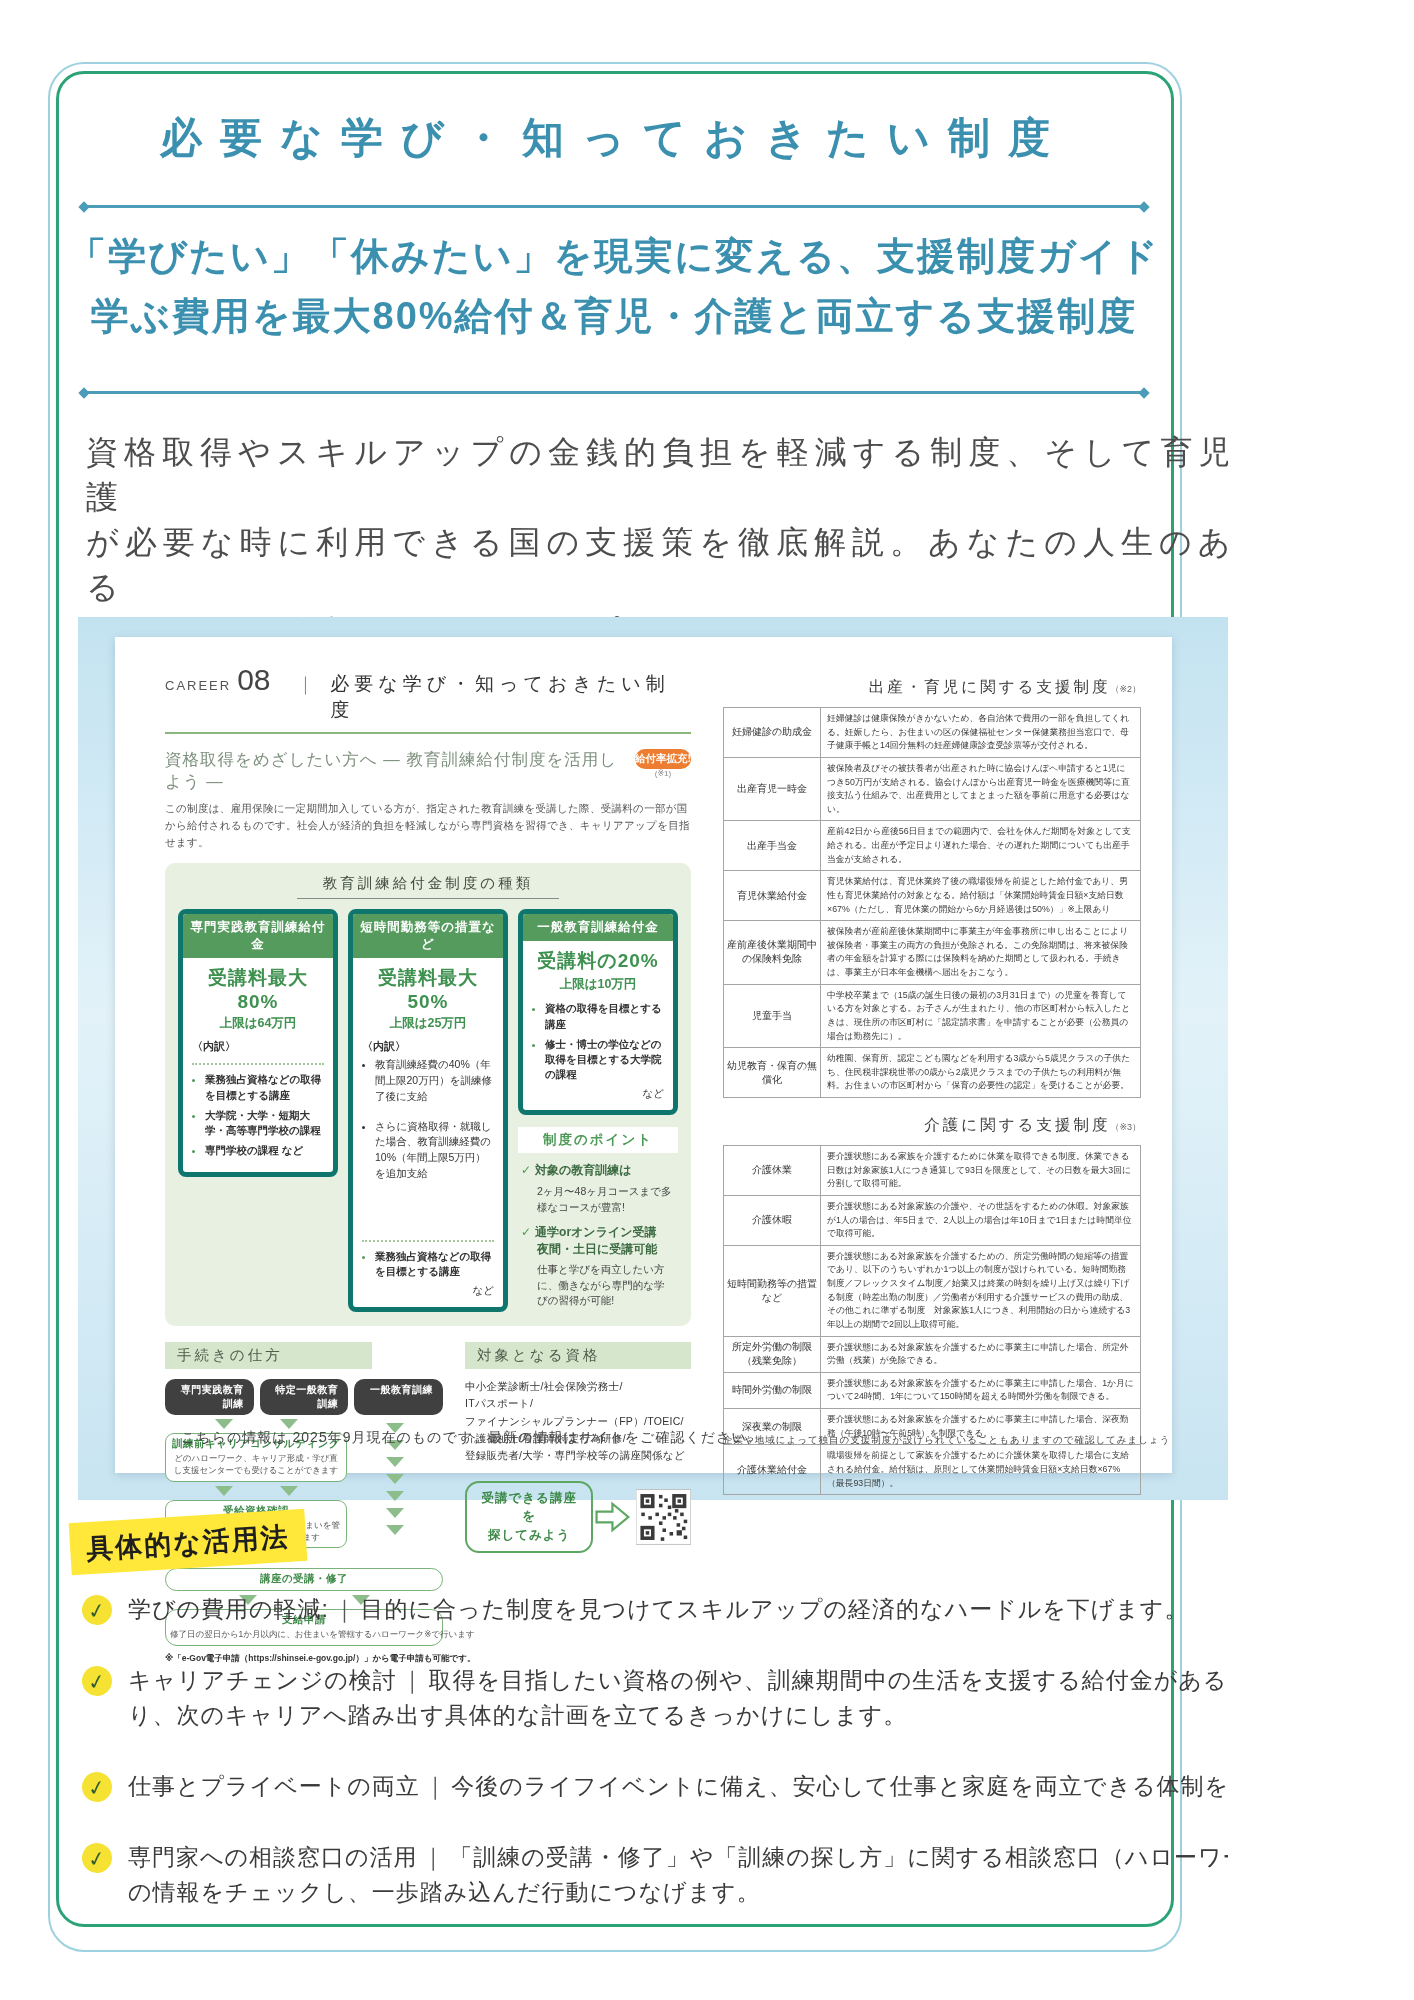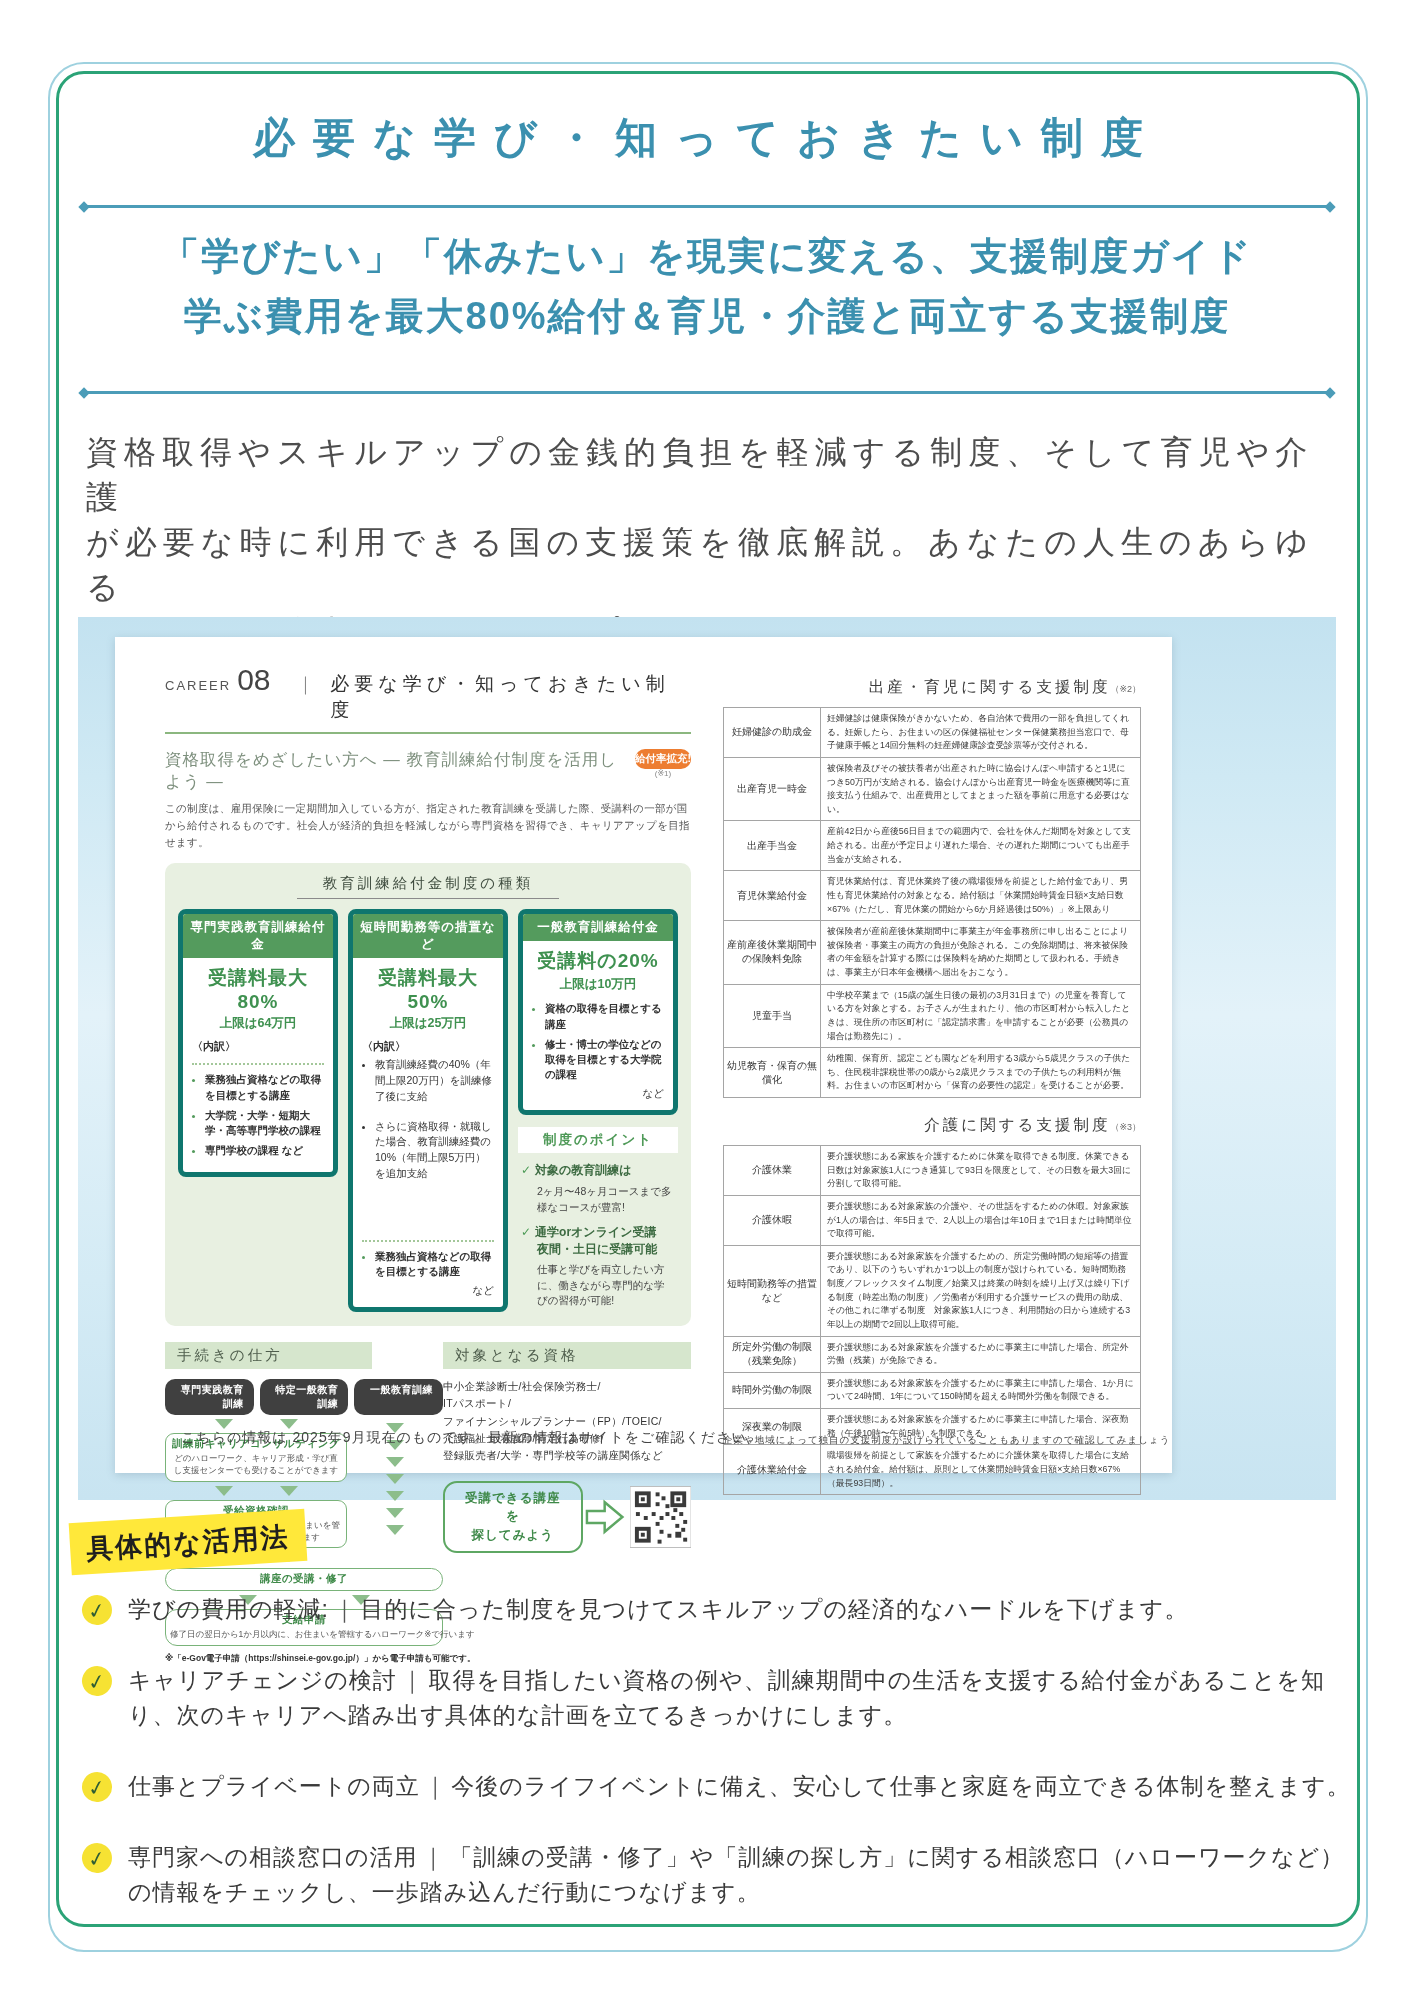--- a/index.html
+++ b/index.html
@@ -1,17 +1,17 @@
 <!DOCTYPE html>
 <html lang="ja"><head>
 <meta charset="utf-8">
 <style>
   html,body{margin:0;padding:0;background:#fff;}
   body{font-family:"Liberation Sans","DejaVu Sans",sans-serif;-webkit-font-smoothing:antialiased;}
-  .page{position:relative;width:1414px;height:2000px;background:#ffffff;overflow:hidden;}
+  .page{position:relative;width:1228px;height:2000px;background:#ffffff;overflow:hidden;}
 
   
   .frame-blue{position:absolute;left:48px;right:46px;top:62px;bottom:48px;border:2px solid #9ed1df;border-radius:36px;}
   .frame-green{position:absolute;left:56px;right:54px;top:71px;bottom:73px;border:3px solid #2ba377;border-radius:28px;}
 
   
   .main-title{position:absolute;top:110px;left:0;right:0;text-align:center;font-size:42px;font-weight:bold;color:#3b90af;letter-spacing:18px;}
   .divider{position:absolute;left:84px;right:84px;border-top:3px solid #4b9cb8;}
   .divider::before,.divider::after{content:"";position:absolute;top:-5.5px;width:8px;height:8px;background:#4b9cb8;transform:rotate(45deg);}
   .divider::before{left:-4px;}
@@ -63,21 +63,21 @@
 
   
   .points{margin-top:12px;}
   .points-h{background:#fff;color:#4f9a58;font-size:13.5px;font-weight:bold;text-align:center;padding:4px 0;letter-spacing:2px;}
   .pt{margin-top:9px;padding:0 3px;}
   .pt-t{font-size:12px;font-weight:bold;color:#3d6b42;line-height:1.4;}
   .pt-t .ck{color:#4a9a54;margin-right:4px;font-weight:bold;}
   .pt-b{font-size:10.5px;color:#444;line-height:1.45;margin:5px 0 0 16px;}
 
   
-  .pq-row{display:flex;margin-top:16px;}
+  .pq-row{display:flex;margin-top:16px;gap:22px;}
   .proc{width:278px;flex:none;}
   .sec-band{background:#d6e6cd;color:#4e5d4c;font-size:14.5px;letter-spacing:3px;padding:4px 12px;box-sizing:border-box;}
   .proc .sec-band{width:207px;}
   .pills{display:flex;gap:6px;margin-top:10px;}
   .pill{flex:1;background:#404040;color:#fff;font-size:10px;font-weight:bold;text-align:right;border-radius:10px;padding:4px 10px;letter-spacing:.5px;}
   .proc-grid{display:flex;}
   .proc-main{width:182px;flex:none;}
   .proc-side{flex:1;display:flex;flex-direction:column;align-items:center;padding-top:4px;}
   .tri{width:0;height:0;border-left:9px solid transparent;border-right:9px solid transparent;border-top:10px solid #8cbd8b;}
   .proc-side .tri{margin:3.5px 0;}

